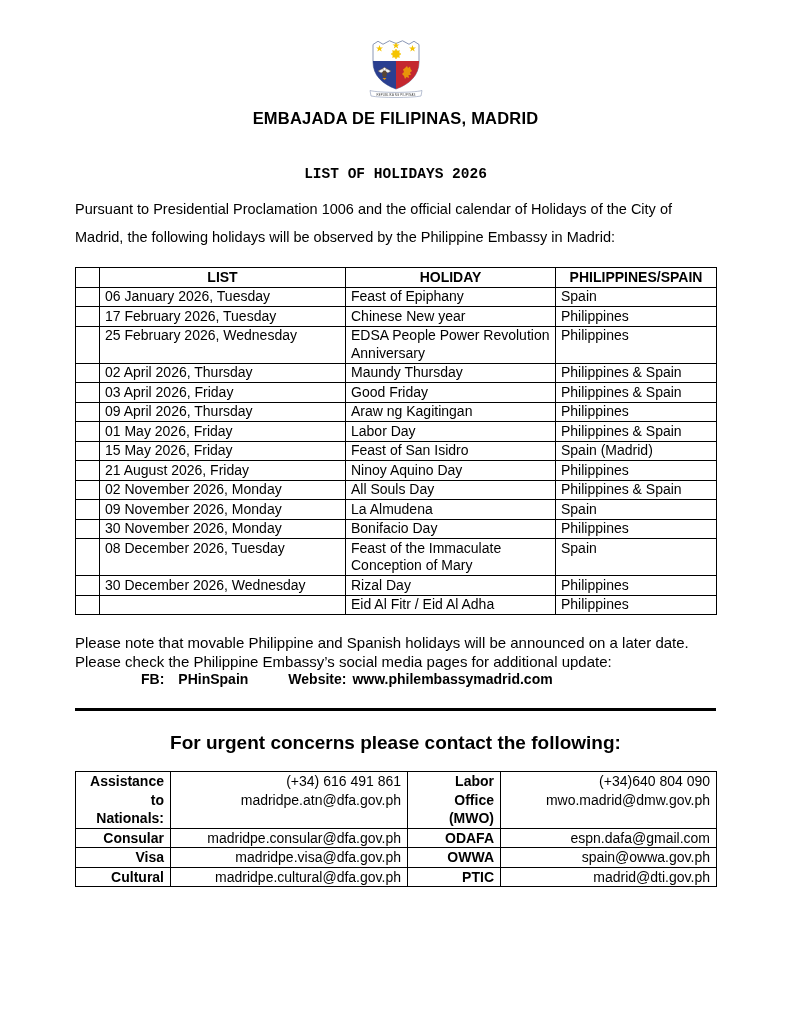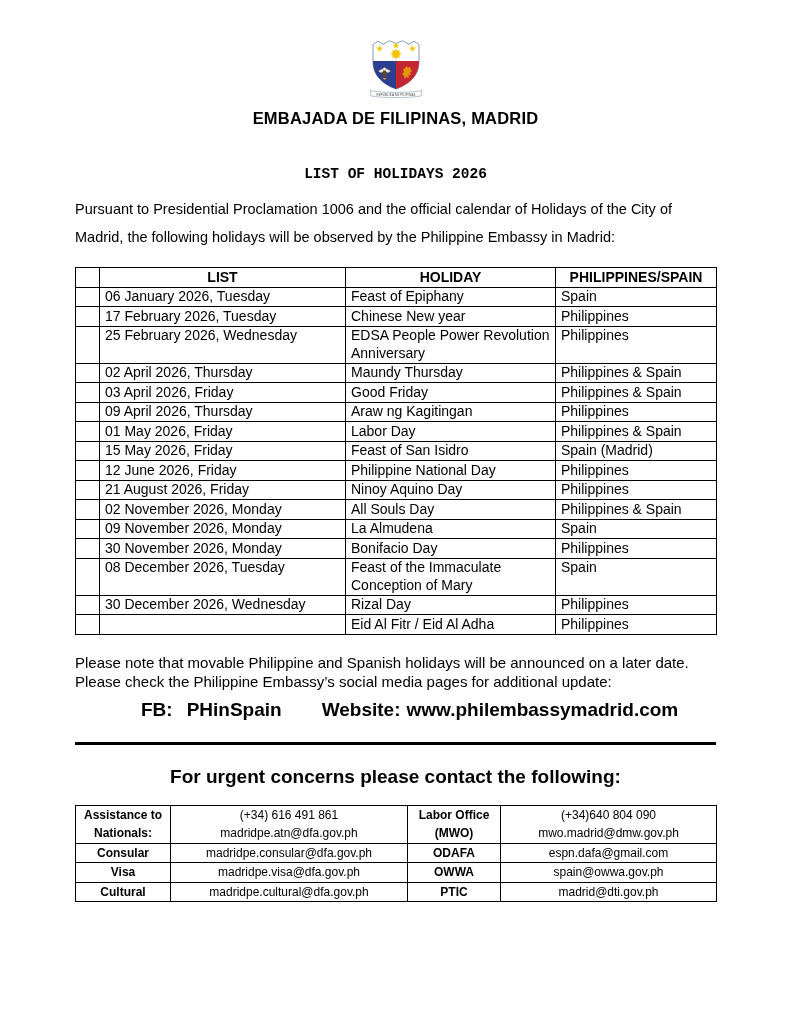--- a/index.html
+++ b/index.html
@@ -25,37 +25,37 @@
   }
   table.holidays th, table.holidays td {
     border:1px solid #000; font-size:14px; line-height:17.5px;
     padding:0.5px 5px; vertical-align:top; overflow:hidden;
   }
   table.holidays th { font-weight:bold; text-align:center; }
   table.holidays td { text-align:left; }
   td.c0, th.c0 { padding:0; }
 
   .note { margin-top:18px; font-size:15px; line-height:19px; }
-  .fb-line { font-weight:bold; margin-top:8px; padding-left:66px; font-size:19px; }
+  .fb-line { font-weight:bold; margin-top:0; padding-left:66px; font-size:14px; }
   .fb-line .fb-value { margin-left:14px; }
   .fb-line .website-label { margin-left:40px; }
   .fb-line .website-value { margin-left:6px; }
 
   .divider { border:none; border-top:3px solid #000; margin:21px 0 0 0; }
 
   .contacts-heading {
     text-align:center; font-weight:bold; font-size:19px; margin-top:21px;
   }
   table.contacts {
     border-collapse:collapse; table-layout:fixed;
     width:641px; margin-top:17px;
   }
   table.contacts th, table.contacts td {
-    border:1px solid #000; font-size:12px; line-height:18.5px;
-    padding:0 6px; vertical-align:top; text-align:center; overflow:hidden;
+    border:1px solid #000; font-size:14px; line-height:18.5px;
+    padding:0 6px; vertical-align:top; text-align:right; overflow:hidden;
   }
   table.contacts th { font-weight:bold; }
 </style>
 </head>
 <body>
 
 <div class="content">
 
   <div class="logo-wrap">
     <svg width="60" height="62" viewBox="0 0 120 124">
@@ -165,26 +165,20 @@
           <td>Philippines &amp; Spain</td>
         </tr>
         <tr>
           <td class="c0"></td>
           <td>15 May 2026, Friday</td>
           <td>Feast of San Isidro</td>
           <td>Spain (Madrid)</td>
         </tr>
         <tr>
           <td class="c0"></td>
-          <td>12 June 2026, Friday</td>
-          <td>Philippine National Day</td>
-          <td>Philippines</td>
-        </tr>
-        <tr>
-          <td class="c0"></td>
           <td>21 August 2026, Friday</td>
           <td>Ninoy Aquino Day</td>
           <td>Philippines</td>
         </tr>
         <tr>
           <td class="c0"></td>
           <td>02 November 2026, Monday</td>
           <td>All Souls Day</td>
           <td>Philippines &amp; Spain</td>
         </tr>

